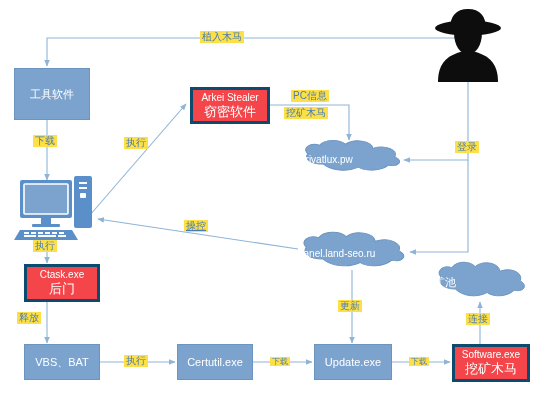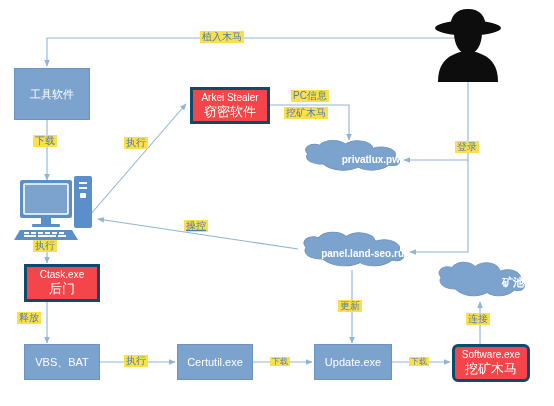--- a/index.html
+++ b/index.html
@@ -7,21 +7,21 @@
   #stage{position:relative;width:554px;height:406px;overflow:hidden;background:#fff;}
   svg.layer{position:absolute;left:0;top:0;width:554px;height:406px;}
 
   .node{position:absolute;box-sizing:border-box;display:flex;flex-direction:column;
         align-items:center;justify-content:center;text-align:center;line-height:1.18;}
   .box-blue{background:#7ba3cd;border:1px solid #6b94bf;color:#ffffff;font-size:11px;}
   .box-red{background:#f4464a;border:3px solid #0c4a6e;color:#ffffff;font-size:10px;}
   .box-red .l2{font-size:13px;}
   .box-blue .l1{font-size:11px;}
   .cloudlabel{position:absolute;color:#ffffff;font-size:10px;white-space:nowrap;
-        display:flex;align-items:center;justify-content:flex-end;pointer-events:none;font-weight:bold;}
+        display:flex;align-items:center;justify-content:flex-start;pointer-events:none;}
   .cloudlabel.cn{font-size:11px;}
 
   .elabel{position:absolute;color:#4a7db5;font-size:10px;white-space:nowrap;
         background:#fde047;padding:0 2px;line-height:1.15;}
   .elabel.sm{font-size:8px;}
 </style>
 </head>
 <body>
 
 <div id="stage">
@@ -139,21 +139,21 @@
   </div>
 
   <div class="node box-blue" style="left:177px;top:344px;width:76px;height:36px;">
     <span class="l1">Certutil.exe</span>
   </div>
 
   <div class="node box-blue" style="left:314px;top:344px;width:78px;height:36px;">
     <span class="l1">Update.exe</span>
   </div>
 
-  <div class="node box-red" style="left:452px;top:344px;width:78px;height:38px;border-radius:6px;">
+  <div class="node box-red" style="left:452px;top:344px;width:78px;height:38px;">
     <span>Software.exe</span>
     <span class="l2">挖矿木马</span>
   </div>
 
   <div class="cloudlabel" style="left:300px;top:149px;width:100px;height:20px;">
     <span>privatlux.pw</span>
   </div>
   <div class="cloudlabel" style="left:298px;top:243px;width:106px;height:20px;">
     <span>panel.land-seo.ru</span>
   </div>

